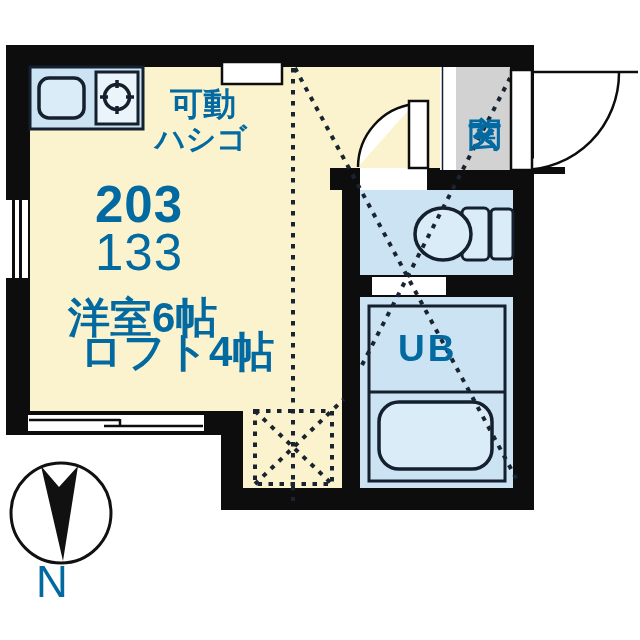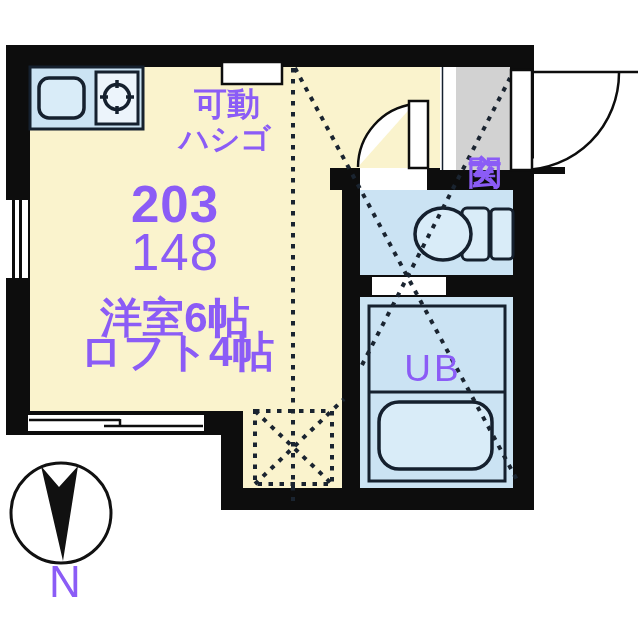--- a/index.html
+++ b/index.html
@@ -1,28 +1,28 @@
 <!DOCTYPE html>
 <html><head>
 <meta charset="utf-8">
 <style>
   html,body{margin:0;padding:0;background:#ffffff;}
   #stage{position:relative;width:640px;height:640px;background:#ffffff;overflow:hidden;
          font-family:"Liberation Sans","DejaVu Sans",sans-serif;}
   #plan-svg{position:absolute;left:0;top:0;width:640px;height:640px;}
-  .lbl{position:absolute;color:#8b5cf6;line-height:1;text-align:center;white-space:nowrap;}
+  .lbl{position:absolute;color:#0369a1;line-height:1;text-align:left;white-space:nowrap;}
   .lbl-kadou   {left:170px;top:87px;width:114px;font-size:33px;font-weight:600;}
   .lbl-hashigo {left:155px;top:124px;width:140px;font-size:30px;font-weight:600;}
   .lbl-203     {left:95px;top:179px;width:160px;font-size:51px;font-weight:700;letter-spacing:1px;}
   .lbl-103     {left:95px;top:227px;width:160px;font-size:51px;font-weight:500;letter-spacing:1px;}
   .lbl-yoshitsu{left:68px;top:281px;width:214px;font-size:42px;font-weight:600;margin-top:16px;}
   .lbl-loft    {left:80px;top:331px;width:190px;font-size:42px;font-weight:600;}
   .lbl-genkan  {left:464px;top:89px;width:38px;height:84px;font-size:33px;font-weight:600;
                 writing-mode:vertical-rl;text-orientation:upright;letter-spacing:4px;}
-  .lbl-ub      {left:398px;top:330px;width:70px;font-size:37px;font-weight:400;letter-spacing:3px;margin-top:20px;}
+  .lbl-ub      {left:398px;top:330px;width:70px;font-size:37px;font-weight:700;letter-spacing:3px;}
   .lbl-n       {left:36px;top:560px;width:58px;font-size:44px;font-weight:500;}
 </style>
 </head>
 <body>
 
 <div id="stage">
 
   <svg id="plan-svg" viewBox="0 0 640 640">
 
     <g>
@@ -106,19 +106,19 @@
 
     <g>
       <circle cx="61" cy="513" r="50" fill="#ffffff" stroke="#111111" stroke-width="3"></circle>
       <path d="M41,466 L59,487 L78,466 L63,561 Z" fill="#111111"></path>
     </g>
   </svg>
 
   <div class="lbl lbl-kadou">可動</div>
   <div class="lbl lbl-hashigo">ハシゴ</div>
   <div class="lbl lbl-203">203</div>
-  <div class="lbl lbl-103">148</div>
+  <div class="lbl lbl-103">133</div>
   <div class="lbl lbl-yoshitsu">洋室6帖</div>
   <div class="lbl lbl-loft">ロフト4帖</div>
   <div class="lbl lbl-genkan">玄関</div>
   <div class="lbl lbl-ub">UB</div>
   <div class="lbl lbl-n">N</div>
 </div>
 
 </body></html>

